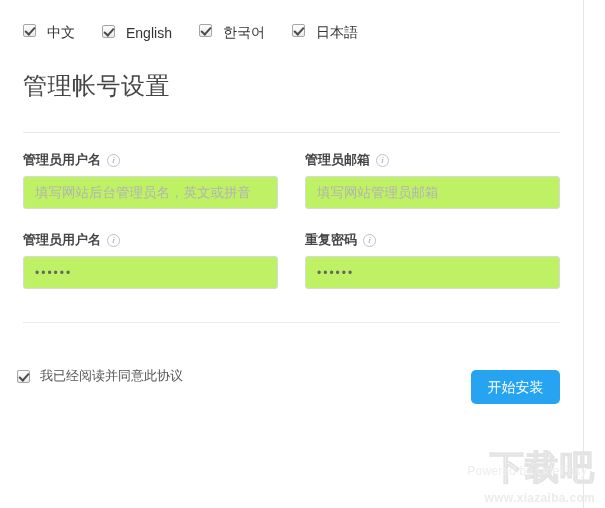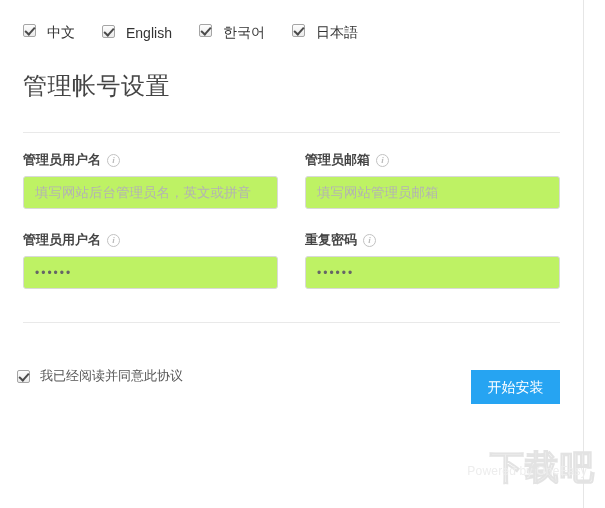--- a/index.html
+++ b/index.html
@@ -193,21 +193,21 @@
 
   
   .submit-btn {
     position: absolute;
     left: 471px;
     top: 370px;
     width: 89px;
     height: 34px;
     background: #26a4f2;
     border: none;
-    border-radius: 0;
+    border-radius: 5px;
     color: #ffffff;
     font-size: 14px;
     font-family: "Liberation Sans", "DejaVu Sans", sans-serif;
     cursor: pointer;
     padding: 0;
     line-height: 34px;
     text-align: center;
   }
 
   
@@ -338,13 +338,14 @@
 
   <button class="submit-btn">开始安装</button>
 
 </div>
 
 <div class="page-edge"></div>
 
 <div class="watermark">
   <div class="wm-logo">下载吧</div>
   <div class="wm-powered">Powered by OneEasy</div>
+  <div class="wm-url">www.xiazaiba.com</div>
 </div>
 
 </body></html>

